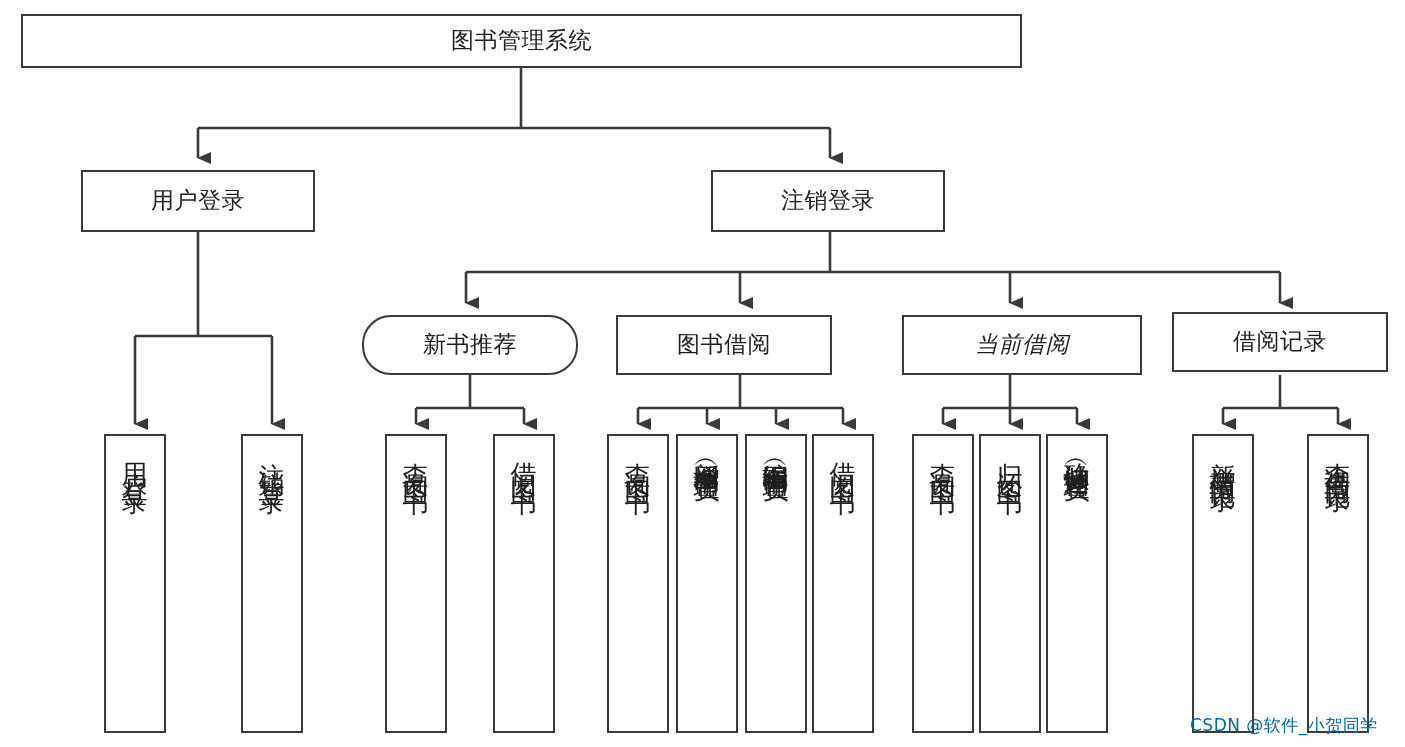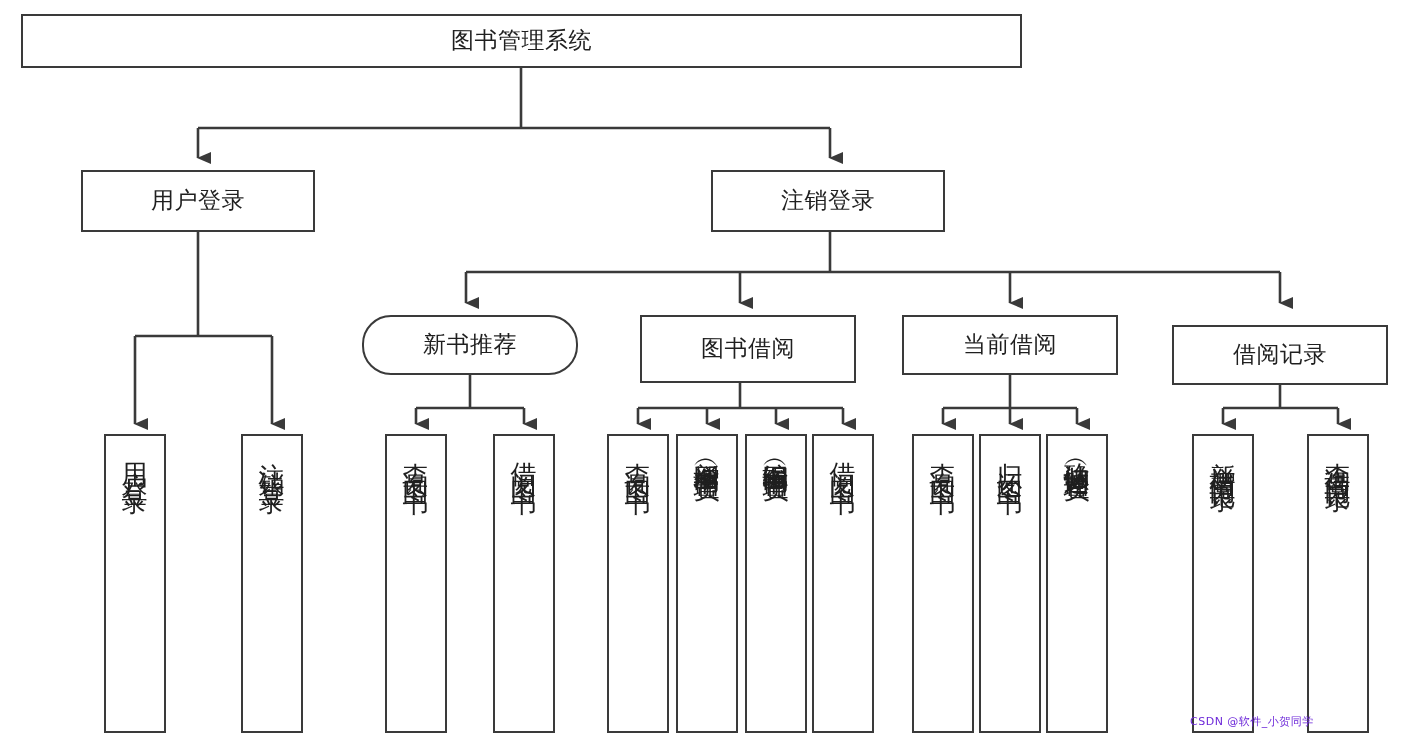--- a/index.html
+++ b/index.html
@@ -62,22 +62,22 @@
     white-space:nowrap;
   }
   .node.vert.tall .label{
     letter-spacing:5px;
   }
   .node.vert.long .label{
     letter-spacing:2px;
   }
   .watermark{
     position:absolute;
-    font-size:11px;
-    color:#6d28d9;
+    font-size:17px;
+    color:#0369a1;
     white-space:nowrap;
     z-index:5;
     letter-spacing:0.5px;
   }
 </style>
 </head>
 <body>
 
 <div id="canvas">
 
@@ -140,29 +140,29 @@
   </div>
 
   <div class="node horiz" style="left:711px; top:170px; width:234px; height:62px;">
     <span class="label">注销登录</span>
   </div>
 
   <div class="node horiz" style="left:362px; top:315px; width:216px; height:60px;border-radius:29px;">
     <span class="label">新书推荐</span>
   </div>
 
-  <div class="node horiz" style="left:640px; top:315px; width:216px; height:68px;">
+  <div class="node horiz" style="left:616px; top:315px; width:216px; height:60px;">
     <span class="label">图书借阅</span>
   </div>
 
-  <div class="node horiz" style="left:902px; top:315px; width:216px; height:60px;">
+  <div class="node horiz" style="left:902px; top:315px; width:240px; height:60px;font-style:italic;">
     <span class="label">当前借阅</span>
   </div>
 
-  <div class="node horiz" style="left:1172px; top:325px; width:216px; height:60px;">
+  <div class="node horiz" style="left:1172px; top:312px; width:216px; height:60px;">
     <span class="label">借阅记录</span>
   </div>
 
   <div class="node vert" style="left:104px; top:434px; width:62px; height:299px;">
     <span class="label">用户登录</span>
   </div>
 
   <div class="node vert" style="left:241px; top:434px; width:62px; height:299px;">
     <span class="label">注销登录</span>
   </div>

